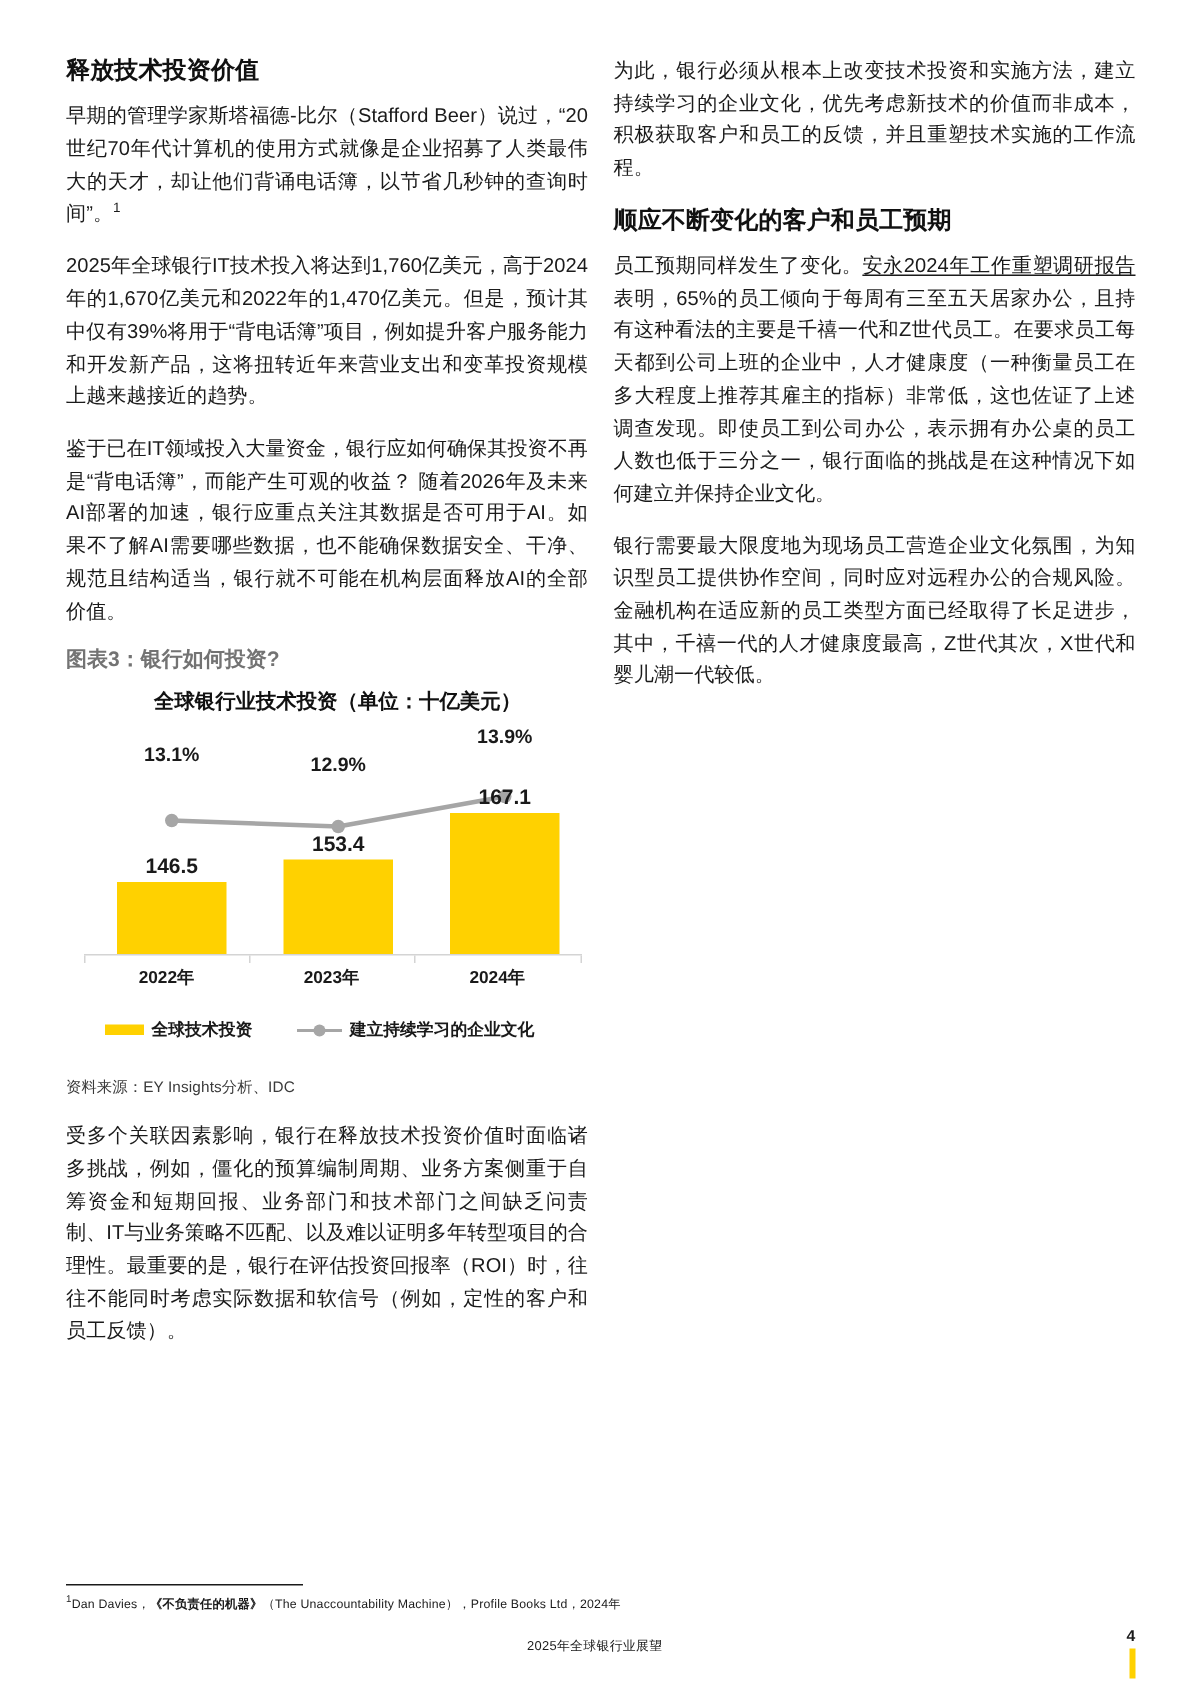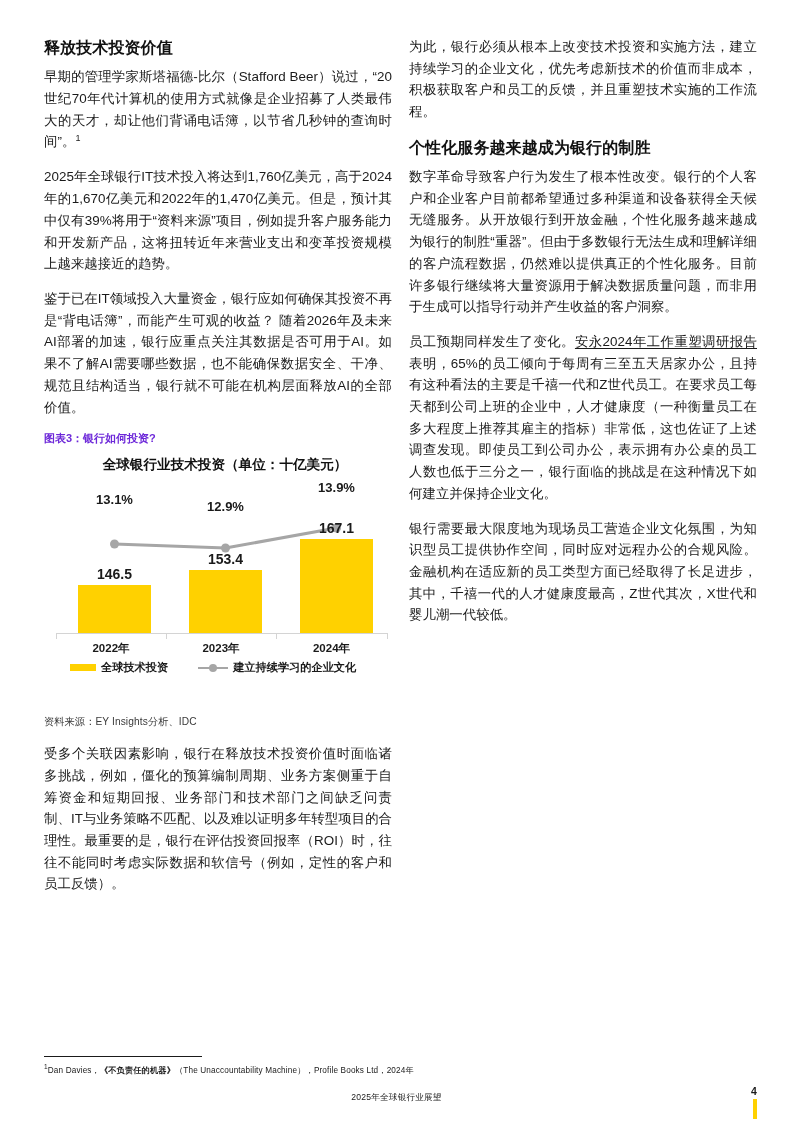--- a/index.html
+++ b/index.html
@@ -63,24 +63,24 @@
     color: #1a1a1a;
     text-decoration: underline;
     text-underline-offset: 2px;
   }
 
   
   .figure-block {
     margin: 4px 0 14px 0;
   }
   .figure-caption {
-    font-size: 11px;
+    font-size: 14px;
     font-weight: bold;
     margin: 0 0 10px 0;
-    color: #6d28d9;
+    color: #737373;
   }
   .chart-card {
     position: relative;
     width: 348px;
     height: 250px;
   }
   .chart-title {
     font-size: 13.6px;
     font-weight: bold;
     text-align: center;
@@ -143,21 +143,21 @@
     font-weight: bold;
     color: #1a1a1a;
     white-space: nowrap;
     text-align: center;
   }
   .legend {
     display: flex;
     align-items: center;
     gap: 30px;
     padding-left: 26px;
-    margin-top: 2px;
+    margin-top: 18px;
   }
   .legend-item {
     display: flex;
     align-items: center;
     gap: 5px;
     font-size: 11.2px;
     font-weight: bold;
     color: #1a1a1a;
     white-space: nowrap;
   }
@@ -253,21 +253,21 @@
 <div class="page">
 
   <div class="columns">
 
     <div class="col col-left">
 
       <h2 class="section-heading">释放技术投资价值</h2>
 
       <p class="body-text"><span>早期的管理学家斯塔福德-比尔（Stafford Beer）说过，“20世纪70年代计算机的使用方式就像是企业招募了人类最伟大的天才，却让他们背诵电话簿，以节省几秒钟的查询时间”。</span><sup class="fn-ref">1</sup></p>
 
-      <p class="body-text">2025年全球银行IT技术投入将达到1,760亿美元，高于2024年的1,670亿美元和2022年的1,470亿美元。但是，预计其中仅有39%将用于“资料来源”项目，例如提升客户服务能力和开发新产品，这将扭转近年来营业支出和变革投资规模上越来越接近的趋势。</p>
+      <p class="body-text">2025年全球银行IT技术投入将达到1,760亿美元，高于2024年的1,670亿美元和2022年的1,470亿美元。但是，预计其中仅有39%将用于“背电话簿”项目，例如提升客户服务能力和开发新产品，这将扭转近年来营业支出和变革投资规模上越来越接近的趋势。</p>
 
       <p class="body-text">鉴于已在IT领域投入大量资金，银行应如何确保其投资不再是“背电话簿”，而能产生可观的收益？ 随着2026年及未来AI部署的加速，银行应重点关注其数据是否可用于AI。如果不了解AI需要哪些数据，也不能确保数据安全、干净、规范且结构适当，银行就不可能在机构层面释放AI的全部价值。</p>
 
       <div class="figure-block">
 
         <div class="figure-caption">图表3：银行如何投资?</div>
 
         <div class="chart-card">
 
           <div class="chart-title">全球银行业技术投资（单位：十亿美元）</div>
@@ -322,23 +322,22 @@
       </div>
 
       <p class="body-text">受多个关联因素影响，银行在释放技术投资价值时面临诸多挑战，例如，僵化的预算编制周期、业务方案侧重于自筹资金和短期回报、业务部门和技术部门之间缺乏问责制、IT与业务策略不匹配、以及难以证明多年转型项目的合理性。最重要的是，银行在评估投资回报率（ROI）时，往往不能同时考虑实际数据和软信号（例如，定性的客户和员工反馈）。</p>
     </div>
 
     <div class="col col-right">
 
 
       <p class="body-text">为此，银行必须从根本上改变技术投资和实施方法，建立持续学习的企业文化，优先考虑新技术的价值而非成本，积极获取客户和员工的反馈，并且重塑技术实施的工作流程。</p>
 
-      <h2 class="section-heading">个性化服务越来越成为银行的制胜</h2>
-
-      <p class="body-text">数字革命导致客户行为发生了根本性改变。银行的个人客户和企业客户目前都希望通过多种渠道和设备获得全天候无缝服务。从开放银行到开放金融，个性化服务越来越成为银行的制胜“重器”。但由于多数银行无法生成和理解详细的客户流程数据，仍然难以提供真正的个性化服务。目前许多银行继续将大量资源用于解决数据质量问题，而非用于生成可以指导行动并产生收益的客户洞察。</p>
+      <h2 class="section-heading">顺应不断变化的客户和员工预期</h2>
+
 
       <p class="body-text"><span>员工预期同样发生了变化。</span><a class="inline-link" href="#">安永2024年工作重塑调研报告</a><span>表明，65%的员工倾向于每周有三至五天居家办公，且持有这种看法的主要是千禧一代和Z世代员工。在要求员工每天都到公司上班的企业中，人才健康度（一种衡量员工在多大程度上推荐其雇主的指标）非常低，这也佐证了上述调查发现。即使员工到公司办公，表示拥有办公桌的员工人数也低于三分之一，银行面临的挑战是在这种情况下如何建立并保持企业文化。</span></p>
 
       <p class="body-text">银行需要最大限度地为现场员工营造企业文化氛围，为知识型员工提供协作空间，同时应对远程办公的合规风险。金融机构在适应新的员工类型方面已经取得了长足进步，其中，千禧一代的人才健康度最高，Z世代其次，X世代和婴儿潮一代较低。</p>
     </div>
   </div>
 
   <div class="footnote-area">
     <div class="footnote-rule"></div>
     <div class="footnote-text"><span class="fn-marker">1</span><span>Dan Davies，</span><b>《不负责任的机器》</b><span>（The Unaccountability Machine）</span><span>，Profile Books Ltd，2024年</span></div>

